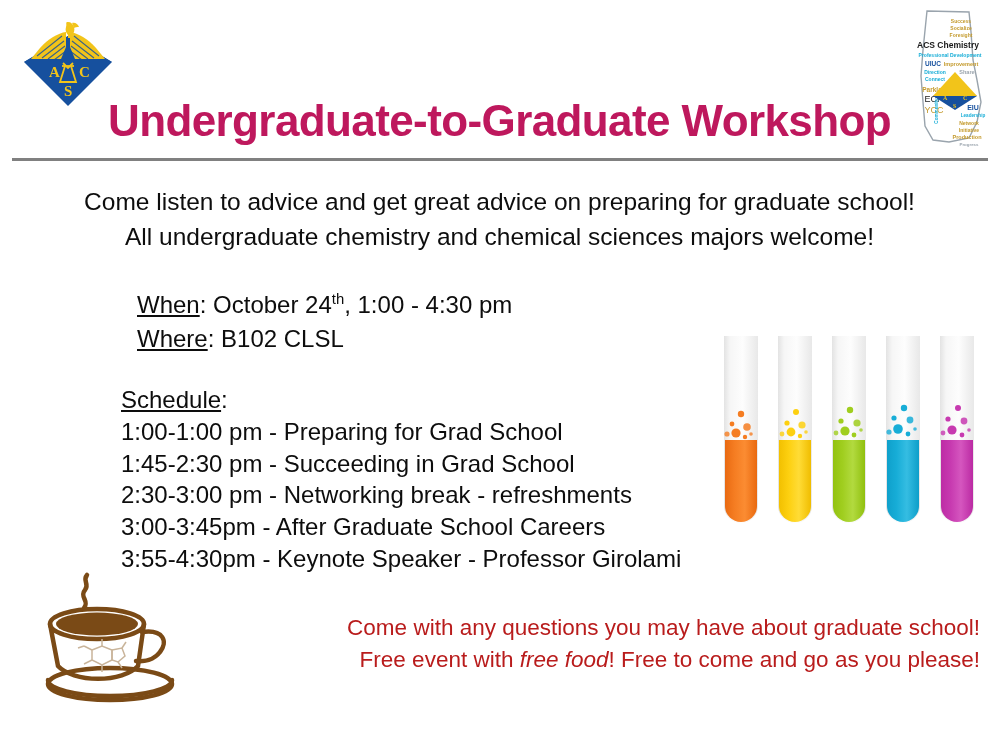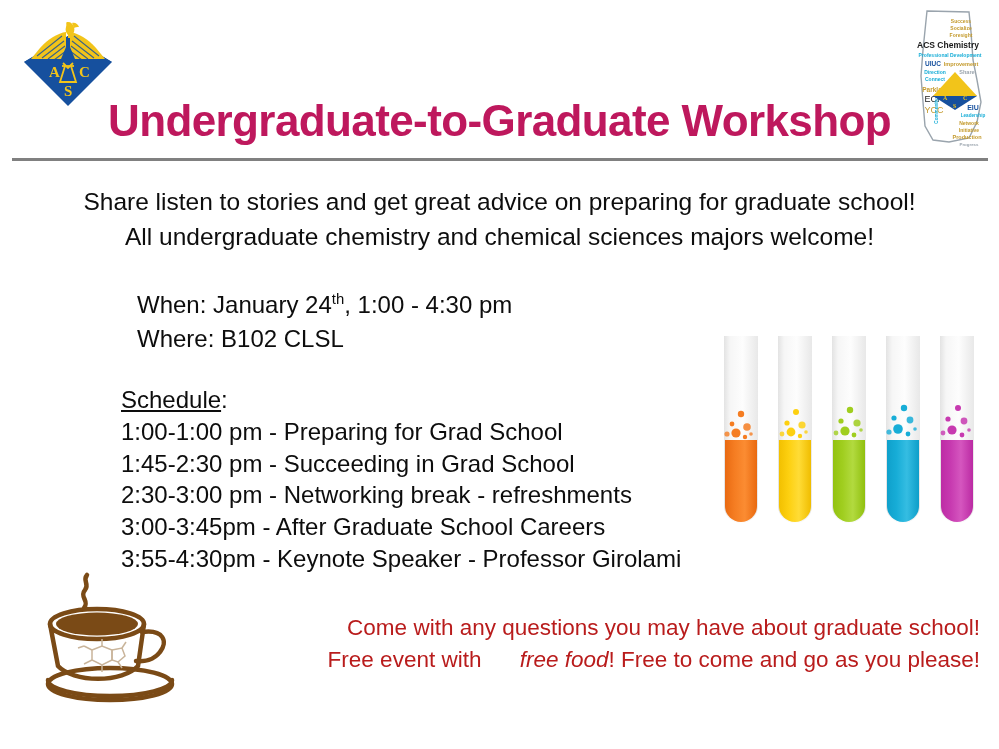--- a/index.html
+++ b/index.html
@@ -72,21 +72,21 @@
   
   #details {
     position: absolute;
     left: 137px;
     top: 288px;
     font-size: 24px;
     line-height: 33.5px;
     color: #0d0d0d;
     white-space: nowrap;
   }
-  #details .lbl { }
+  #details .lbl { text-decoration: underline; }
   #details sup {
     font-size: 0.62em;
     vertical-align: super;
     line-height: 0;
   }
   #schedule-block {
     position: absolute;
     left: 121px;
     top: 384px;
     font-size: 24px;
@@ -100,21 +100,21 @@
   #footer-note {
     position: absolute;
     left: 180px;
     top: 612px;
     width: 800px;
     text-align: right;
     font-size: 22.5px;
     line-height: 32px;
     color: #b91c1c;
   }
-  #footer-note em { font-style: italic; margin-left: 32px; }
+  #footer-note em { font-style: italic; }
 
   
   #test-tubes {
     position: absolute;
     left: 714px;
     top: 328px;
     width: 272px;
     height: 232px;
   }
   #coffee-cup {
@@ -204,27 +204,27 @@
         <text x="60" y="94" font-size="6" font-family="Liberation Serif, serif" font-weight="bold" fill="#F2C41A">C</text>
         <text x="50" y="102" font-size="6" font-family="Liberation Serif, serif" font-weight="bold" fill="#F2C41A">S</text>
       </g>
     </svg>
   </div>
 
   <div id="page-title">Undergraduate-to-Graduate Workshop</div>
   <div id="title-rule"></div>
 
   <div id="intro">
-    <div>Share listen to stories and get great advice on preparing for graduate school!</div>
+    <div>Come listen to advice and get great advice on preparing for graduate school!</div>
     <div>All undergraduate chemistry and chemical sciences majors welcome!</div>
   </div>
 
   <div id="details">
     <div>
-      <span class="lbl">When</span><span>: January 24</span><sup>th</sup><span>, 1:00 - 4:30 pm</span>
+      <span class="lbl">When</span><span>: October 24</span><sup>th</sup><span>, 1:00 - 4:30 pm</span>
     </div>
     <div>
       <span class="lbl">Where</span><span>: B102 CLSL</span>
     </div>
   </div>
 
   <div id="schedule-block">
     <div>
       <span class="lbl">Schedule</span><span>:</span>
     </div>

